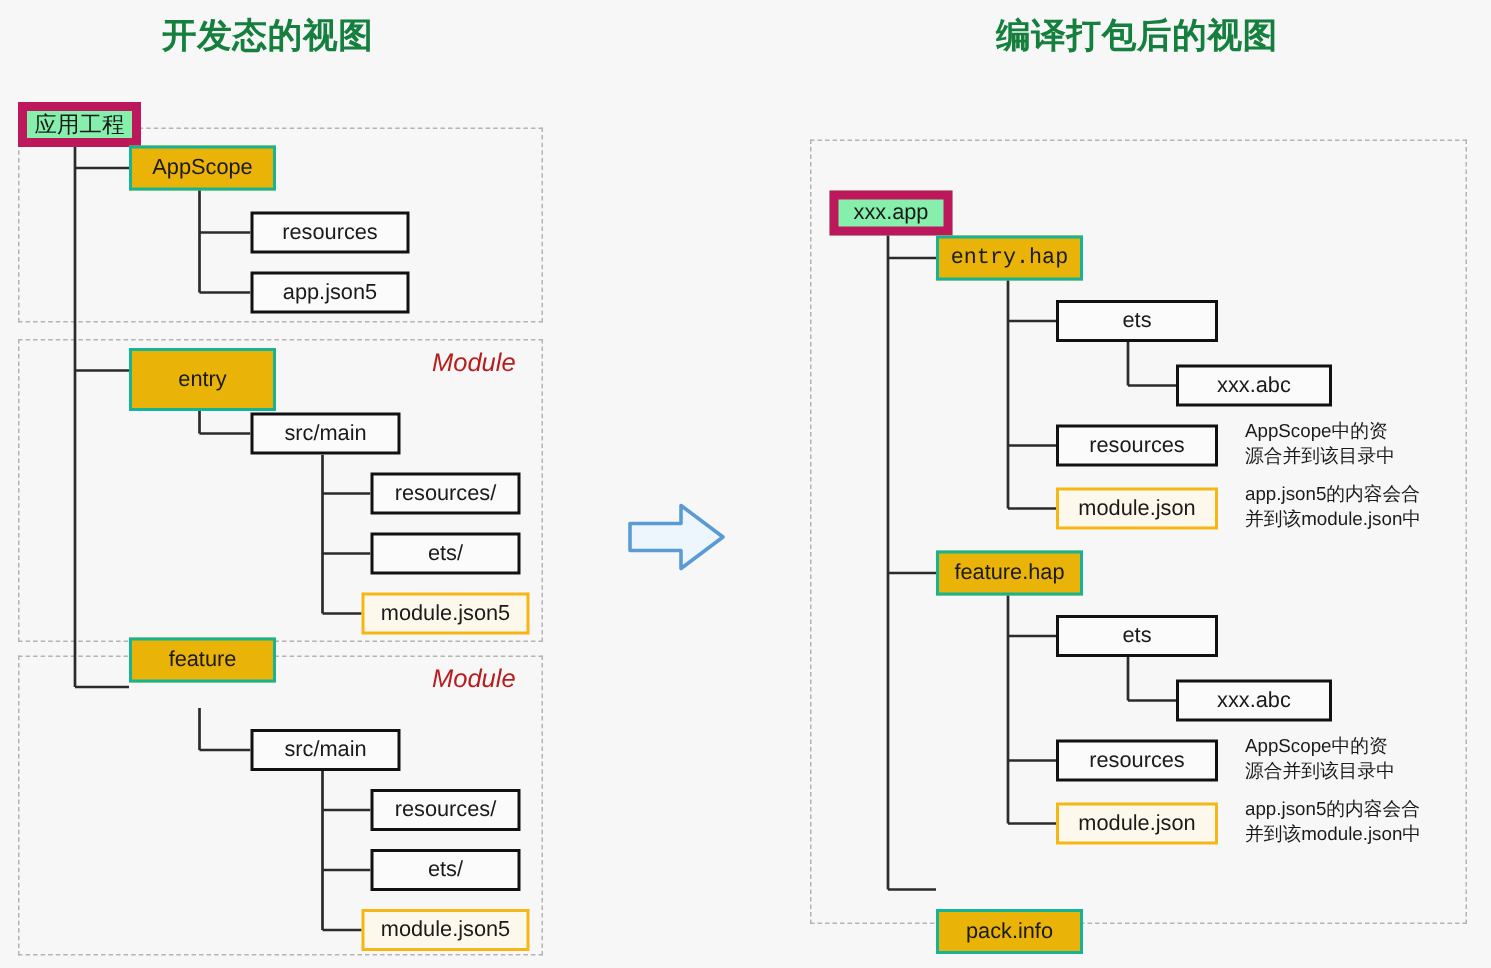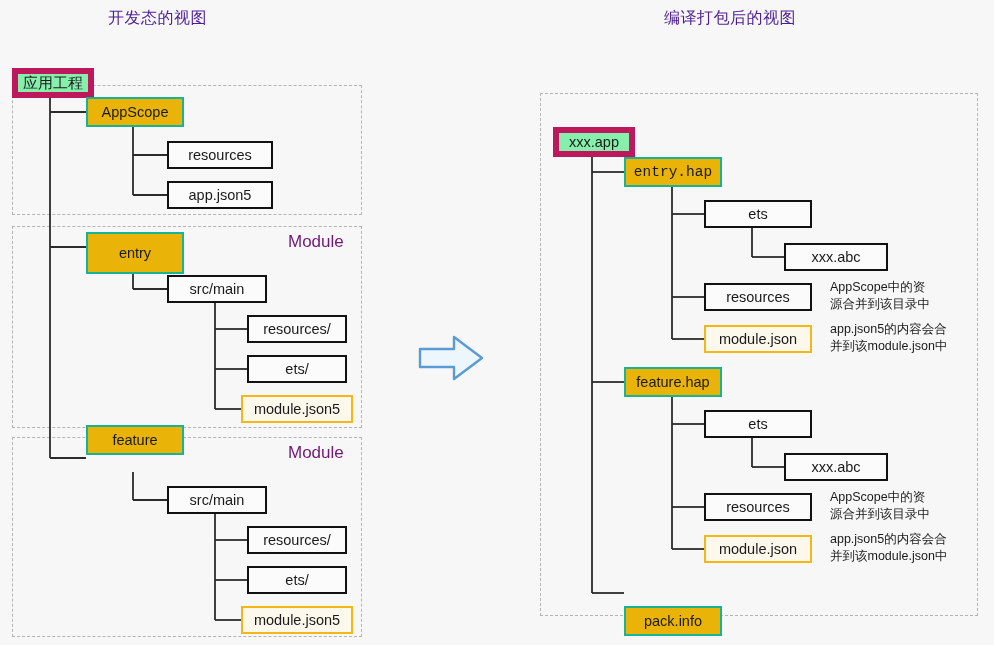--- a/index.html
+++ b/index.html
@@ -15,37 +15,38 @@
     position: relative;
   }
   #stage {
     position: absolute;
     left: 0; top: 0;
     width: 994px;
     height: 645px;
   }
   .title {
     position: absolute;
-    font-size: 16px;
-    font-weight: normal;
-    color: #4c1d95;
+    font-size: 23px;
+    font-weight: bold;
+    color: #15803d;
     white-space: nowrap;
     letter-spacing: 0.5px;
   }
   .dashbox {
     position: absolute;
     border: 1.4px dashed #b4b4b4;
     background: transparent;
     box-sizing: border-box;
   }
   .grouplabel {
     position: absolute;
     font-size: 17px;
-    color: #701a75;
+    color: #b91c1c;
     white-space: nowrap;
+    font-style: italic;
   }
   .node {
     position: absolute;
     box-sizing: border-box;
     display: flex;
     align-items: center;
     justify-content: center;
     font-size: 14.5px;
     color: #1a1a1a;
     white-space: nowrap;

